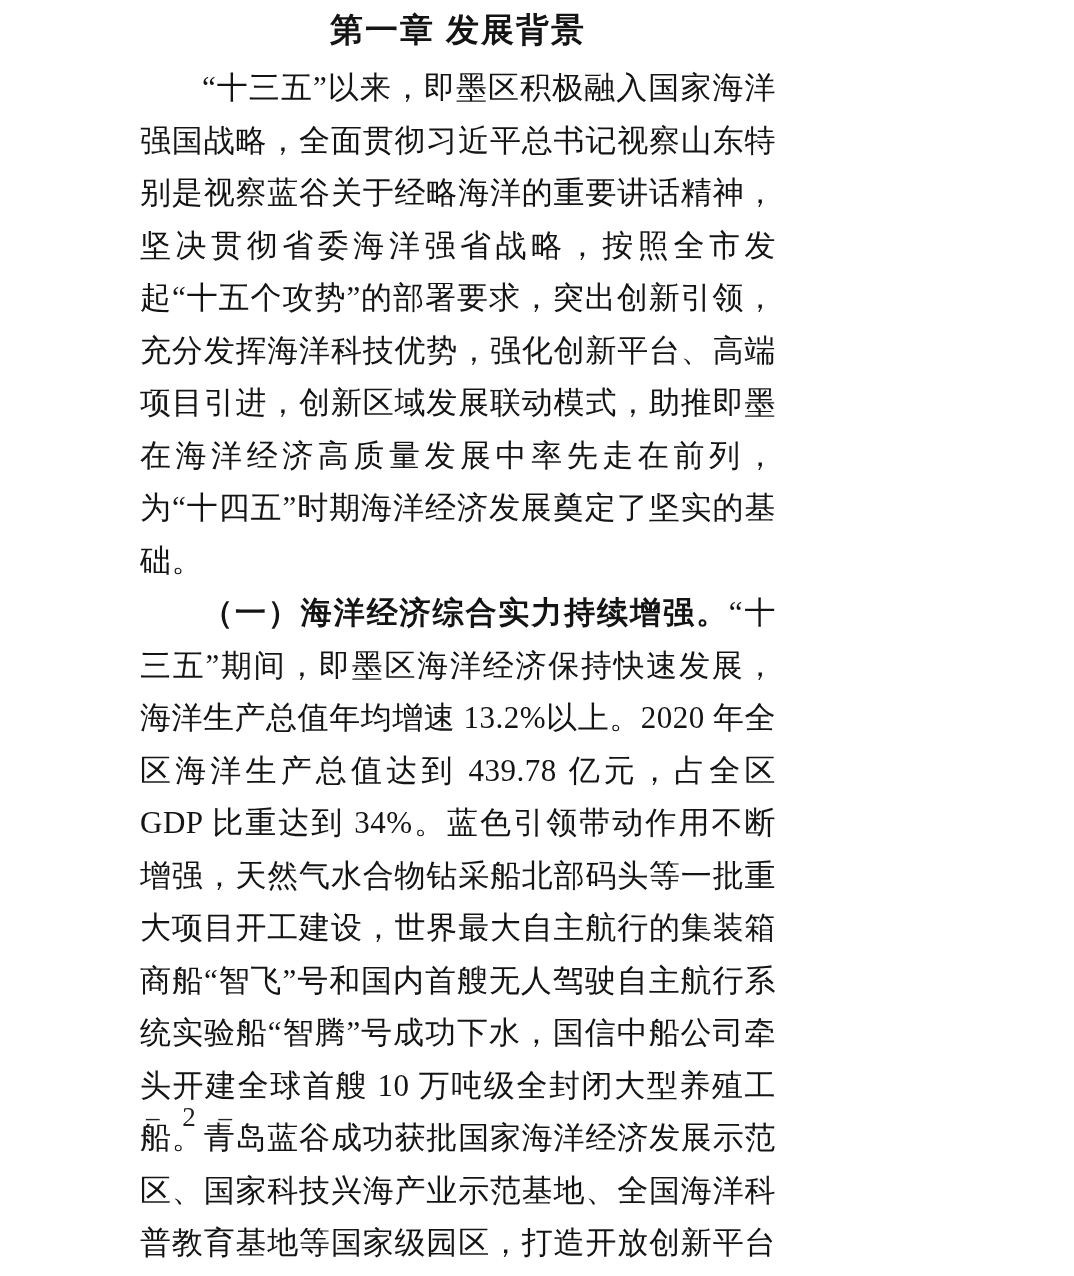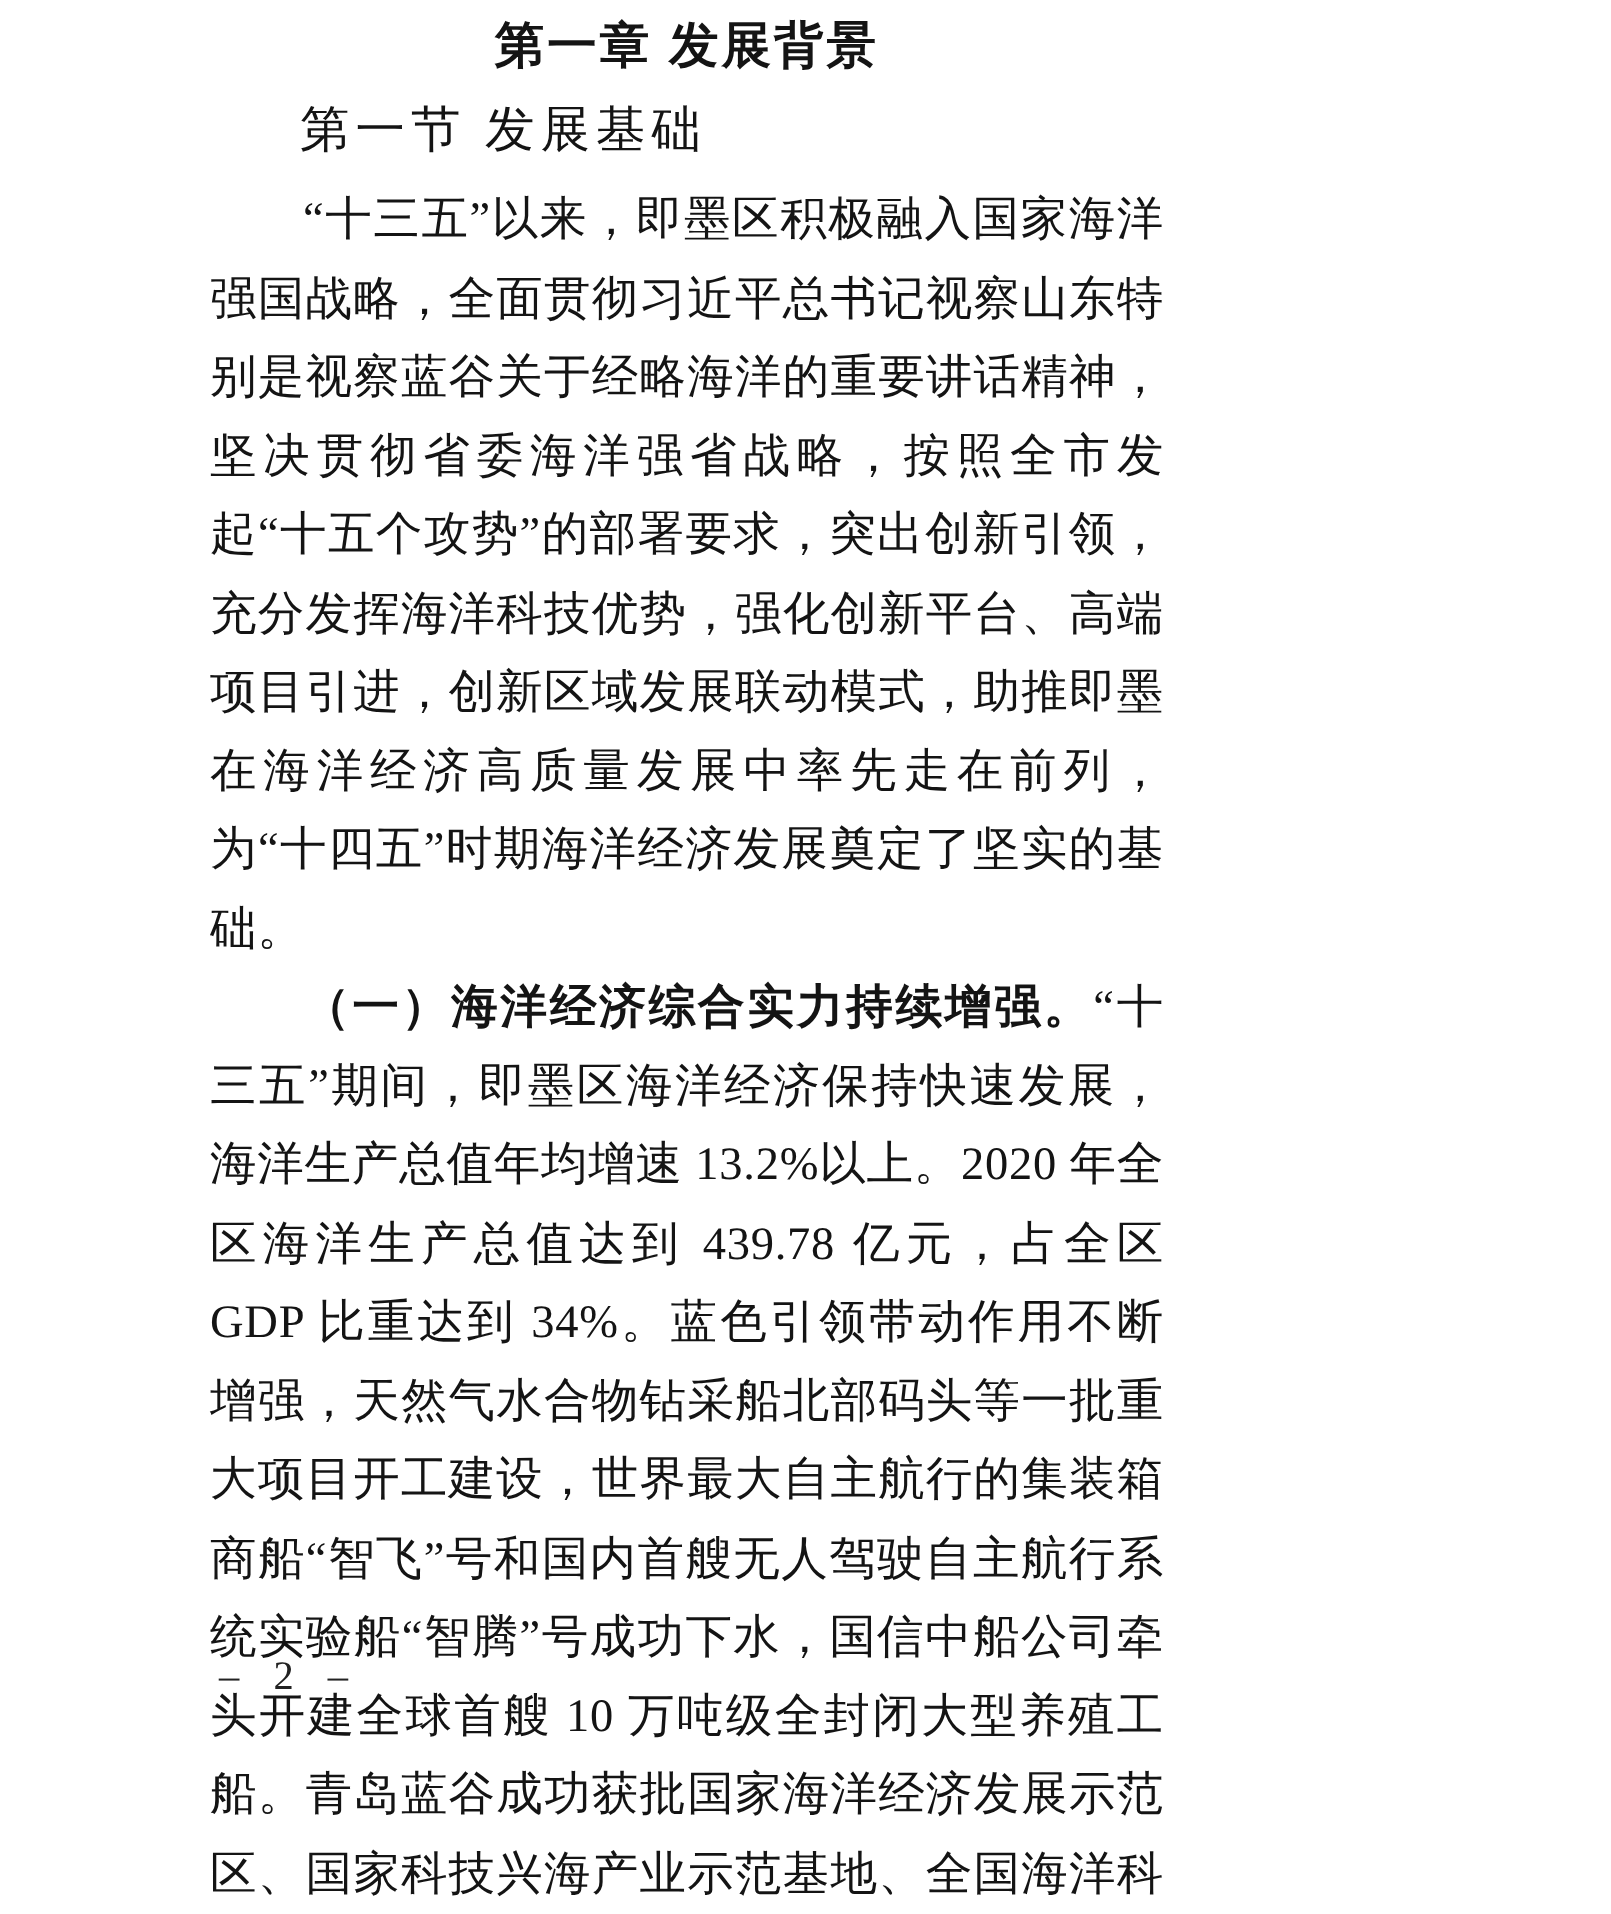--- a/index.html
+++ b/index.html
@@ -61,20 +61,19 @@
     letter-spacing: 8px;
     color: #222;
   }
 </style>
 </head>
 <body>
 
 <div class="page">
   <div class="content">
     <h1 class="chapter-title">第一章 发展背景</h1>
-    <h2 class="section-title">第一节 发展基础</h2>
     <div class="body-paragraphs" id="paragraphs">
         <p class="para"><span>“十三五”以来，即墨区积极融入国家海洋强国战略，全面贯彻习近平总书记视察山东特别是视察蓝谷关于经略海洋的重要讲话精神，坚决贯彻省委海洋强省战略，按照全市发起“十五个攻势”的部署要求，突出创新引领，充分发挥海洋科技优势，强化创新平台、高端项目引进，创新区域发展联动模式，助推即墨在海洋经济高质量发展中率先走在前列，为“十四五”时期海洋经济发展奠定了坚实的基础。</span></p>
         <p class="para"><span class="lead">（一）海洋经济综合实力持续增强。</span><span>“十三五”期间，即墨区海洋经济保持快速发展，海洋生产总值年均增速 13.2%以上。2020 年全区海洋生产总值达到 439.78 亿元，占全区 GDP 比重达到 34%。蓝色引领带动作用不断增强，天然气水合物钻采船北部码头等一批重大项目开工建设，世界最大自主航行的集装箱商船“智飞”号和国内首艘无人驾驶自主航行系统实验船“智腾”号成功下水，国信中船公司牵头开建全球首艘 10 万吨级全封闭大型养殖工船。青岛蓝谷成功获批国家海洋经济发展示范区、国家科技兴海产业示范基地、全国海洋科普教育基地等国家级园区，打造开放创新平台典型经验得到国务院通报表彰，成为服务海洋强国战略的高地和旗帜。</span></p>
       </div>
   </div>
   <div class="page-number">– 2 –</div>
 </div>
 
 </body></html>

